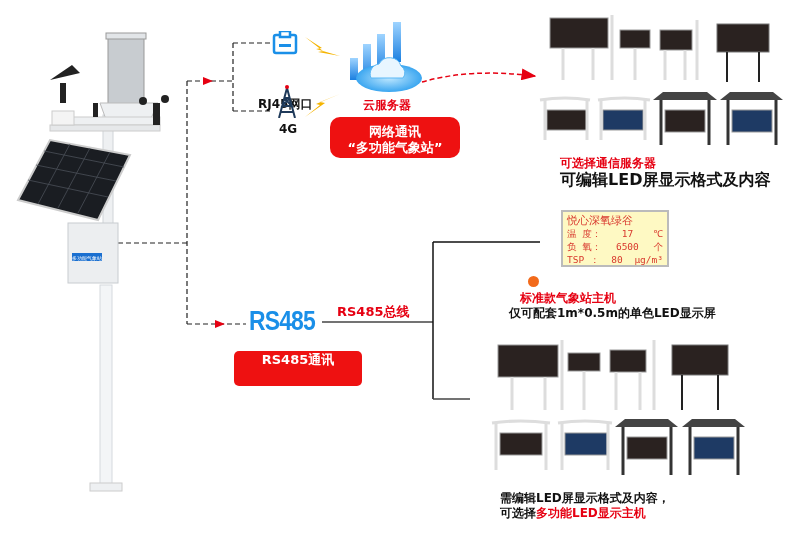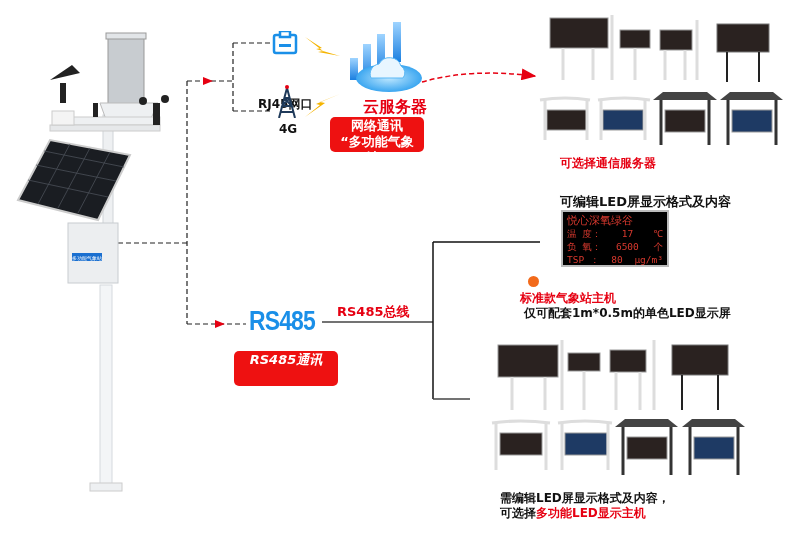--- a/index.html
+++ b/index.html
@@ -3,21 +3,21 @@
 <meta charset="utf-8">
 <style>
   html,body{margin:0;padding:0;background:#fff;}
   body{width:800px;height:549px;position:relative;overflow:hidden;font-family:"DejaVu Sans",sans-serif;}
   .abs{position:absolute;}
   .txt-black{color:#111;font-weight:bold;}
   .txt-red{color:#e60012;font-weight:bold;}
   .redbox{background:#ee1111;color:#fff;font-weight:bold;border-radius:5px;text-align:center;line-height:16px;font-size:13px;}
   .rs485{font-family:"Liberation Sans",sans-serif;font-weight:bold;font-size:27px;color:#1a8fe8;letter-spacing:-1px;transform:scaleX(0.85);transform-origin:left;}
   .center{text-align:left;}
-  .led-panel{background:#000000;border:2px solid #bbb;color:#d8392e;font-family:"DejaVu Sans Mono",monospace;}
+  .led-panel{background:#fef9c3;border:2px solid #bbb;color:#d8392e;font-family:"DejaVu Sans Mono",monospace;}
 </style>
 </head>
 <body>
 
 <svg class="abs" style="left:0;top:0" width="800" height="549">
   <defs>
     <marker id="redArrow" markerWidth="10" markerHeight="8" refX="9" refY="4" orient="auto">
       <path d="M0,0 L10,4 L0,8 Z" fill="#e60012"></path>
     </marker>
   </defs>
@@ -110,23 +110,23 @@
         <stop offset="1" stop-color="#3ba6f0"></stop>
     </radialGradient>
   </defs>
   <rect x="5" y="38" width="8" height="22" fill="url(#barG)"></rect>
   <rect x="18" y="24" width="8" height="36" fill="url(#barG)"></rect>
   <rect x="32" y="14" width="8" height="40" fill="url(#barG)"></rect>
   <rect x="48" y="2" width="8" height="40" fill="url(#barG)"></rect>
   <ellipse cx="44" cy="58" rx="33" ry="14" fill="url(#discG)"></ellipse>
   <path d="M26,58 a10,10 0 0 1 8,-14 a12,12 0 0 1 22,2 a8,8 0 0 1 2,12 Z" fill="#e8f6ff" stroke="#5ab8f5"></path>
 </svg>
-<div class="abs txt-red" style="left:363px;top:97px;font-size:16px;">云服务器</div>
-
-<div class="abs redbox" style="left:330px;top:117px;width:94px;height:34px;padding-top:1px;">
+<div class="abs txt-red" style="left:363px;top:97px;font-size:12px;">云服务器</div>
+
+<div class="abs redbox" style="left:330px;top:117px;width:130px;height:34px;padding-top:7px;border-radius:10px;">
   <div>网络通讯</div>
   <div>“多功能气象站”</div>
 </div>
 
 <svg class="abs" style="left:535px;top:10px" width="265" height="145">
   <g>
     <rect x="15" y="8" width="58" height="30" fill="#2a2220" stroke="#999"></rect>
     <line x1="28" y1="38" x2="28" y2="70" stroke="#ddd" stroke-width="3"></line>
     <line x1="58" y1="38" x2="58" y2="70" stroke="#ddd" stroke-width="3"></line>
     <line x1="77" y1="5" x2="77" y2="70" stroke="#ddd" stroke-width="3"></line>
@@ -166,21 +166,21 @@
   </g>
   <g>
     <polygon points="185,90 195,82 238,82 248,90" fill="#444"></polygon>
     <rect x="197" y="100" width="40" height="22" fill="#1e3a64" stroke="#999"></rect>
     <line x1="193" y1="90" x2="193" y2="135" stroke="#333" stroke-width="3"></line>
     <line x1="241" y1="90" x2="241" y2="135" stroke="#333" stroke-width="3"></line>
   </g>
 </svg>
 
 <div class="abs txt-red center" style="left:560px;top:155px;width:230px;font-size:12px;">可选择通信服务器</div>
-<div class="abs txt-black center" style="left:560px;top:170px;width:230px;font-size:13px;margin-top:23px;">可编辑LED屏显示格式及内容</div>
+<div class="abs txt-black center" style="left:560px;top:170px;width:230px;font-size:16px;">可编辑LED屏显示格式及内容</div>
 
 <div class="abs led-panel" style="left:561px;top:210px;width:108px;height:57px;font-size:9.5px;line-height:13px;padding:2px 4px;box-sizing:border-box;">
   <div class="center" style="font-size:11px;">悦心深氧绿谷</div>
   <div style="display:flex;justify-content:space-between;">
     <span>温 度：</span>
     <span>17</span>
     <span>℃</span>
   </div>
   <div style="display:flex;justify-content:space-between;">
     <span>负 氧：</span>
@@ -191,25 +191,25 @@
     <span>TSP ：</span>
     <span>80</span>
     <span>μg/m³</span>
   </div>
 </div>
 
 <div class="abs txt-black" style="left:528px;top:275px;font-size:12px;">
   <span style="display:inline-block;width:11px;height:11px;border-radius:50%;background:#f26a1b;vertical-align:-1px;"></span>
 </div>
 <div class="abs txt-red center" style="left:520px;top:290px;width:200px;font-size:12px;">标准款气象站主机</div>
-<div class="abs txt-black" style="left:509px;top:305px;font-size:12px;margin-left:15px;">仅可配套1m*0.5m的单色LED显示屏</div>
+<div class="abs txt-black" style="left:509px;top:305px;font-size:12px;">仅可配套1m*0.5m的单色LED显示屏</div>
 
 <div class="abs rs485" style="left:249px;top:306px;">RS485</div>
 <div class="abs txt-red" style="left:337px;top:303px;font-size:13px;">RS485总线</div>
-<div class="abs redbox" style="left:234px;top:351px;width:104px;height:34px;padding-top:1px;font-style:italic;">
+<div class="abs redbox" style="left:234px;top:351px;width:128px;height:34px;padding-top:1px;">
   <div>RS485通讯</div>
 </div>
 
 <svg class="abs" style="left:490px;top:335px" width="270" height="145">
   <g>
     <rect x="8" y="10" width="60" height="32" fill="#2a2220" stroke="#999"></rect>
     <line x1="22" y1="42" x2="22" y2="75" stroke="#ddd" stroke-width="3"></line>
     <line x1="55" y1="42" x2="55" y2="75" stroke="#ddd" stroke-width="3"></line>
     <line x1="72" y1="5" x2="72" y2="75" stroke="#ddd" stroke-width="3"></line>
   </g>

